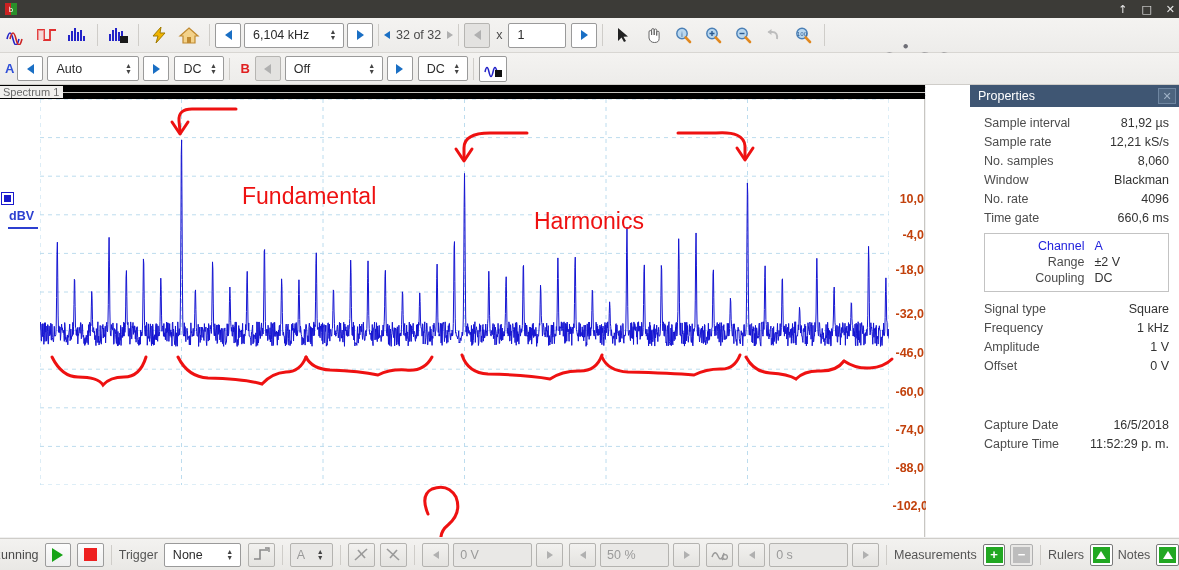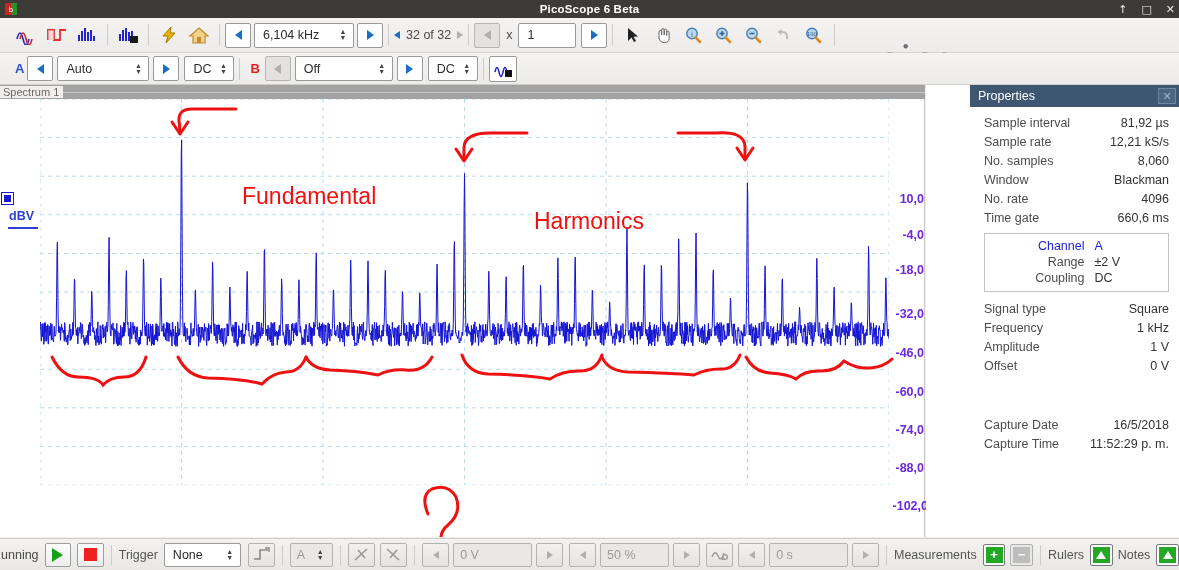--- a/index.html
+++ b/index.html
@@ -35,21 +35,21 @@
 
   
   .toolbar {
     position:absolute; left:0; width:1179px;
     background: linear-gradient(#f4f3f1,#edeceA);
     border-bottom: 1px solid #d8d6d2;
   }
   #toolbar1 { top:18px; height:35px; }
   #toolbar2 { top:53px; height:32px; border-bottom:1px solid #cfcdc9; }
 
-  .tbrow { display:flex; align-items:center; height:100%; padding-left:12px; }
+  .tbrow { display:flex; align-items:center; height:100%; padding-left:2px; }
 
   .icobtn {
     width:30px; height:29px; display:flex; align-items:center; justify-content:center;
     border:1px solid transparent; border-radius:2px; cursor:pointer;
   }
   .sep { width:1px; height:22px; background:#cfcdc9; margin:0 5px; }
 
   .field {
     height:25px; border:1px solid #9a9a9a; background:#fff; border-radius:2px;
     display:flex; align-items:center; font-size:12.5px; color:#2b2b2b;
@@ -88,29 +88,29 @@
                letter-spacing:1px; margin-top:-2px;}
 
   
   #viewwrap {
     position:absolute; left:0; top:85px; width:925px; height:452px;
     background:#ffffff; border-right:1px solid #c8c6c2;
   }
   .viewtab {
     position:absolute; left:0; top:0; height:14px; width:925px;
     font-size:11px; color:#6a6a6a; display:flex; align-items:center;
-    background:#a3a3a3;
+    background:#000000;
   }
   .viewtab .lbl { padding-left:3px; background:#f0efed; z-index:2; padding-right:4px;}
   .viewtab .rule { flex:1; height:1px; background:#c9c7c3; }
 
   .plotarea { position:absolute; left:40px; top:14px; width:849px; height:386px; }
   svg.plot { display:block; }
 
-  .ylab { position:absolute; right:0; font-size:12.5px; color:#6d28d9;
+  .ylab { position:absolute; right:0; font-size:12.5px; color:#c2410c;
           font-weight:bold; text-align:right; white-space:nowrap;margin-left:14px; }
   .unitlab { position:absolute; font-size:12.5px; font-weight:bold; color:#2c3fd0; }
   .axisline { position:absolute; background:#2c3fd0; height:1.5px; }
 
   .chmarker { position:absolute; width:11px; height:11px; background:#1a1acc;
               border:2px solid #fff; outline:1px solid #1a1acc; }
 
   
   .anno { position:absolute; color:#ee1111; font-size:23px;
           font-family:"Liberation Sans", sans-serif; white-space:nowrap; }
@@ -174,21 +174,20 @@
 
 <div class="titlebar">
   <div class="tb-icon">
     <svg width="14" height="14" viewBox="0 0 14 14">
       <rect x="1" y="1" width="12" height="12" fill="#e8e8e8"></rect>
       <path d="M1 1 L7 1 L7 13 L1 13 Z" fill="#cc2222"></path>
       <path d="M7 1 L13 1 L13 13 L7 13 Z" fill="#2a8f2a"></path>
       <text x="7" y="10" font-size="7" fill="#fff" text-anchor="middle" font-family="DejaVu Sans, sans-serif">b</text>
     </svg>
   </div>
-  <div class="tb-title">PicoScope 6 Beta</div>
   <div class="tb-controls">
     <span class="tb-btn">↑</span>
     <span class="tb-btn">□</span>
     <span class="tb-btn">✕</span>
   </div>
 </div>
 
 <div class="toolbar" id="toolbar1">
   <div class="tbrow">
     <div class="icobtn">

